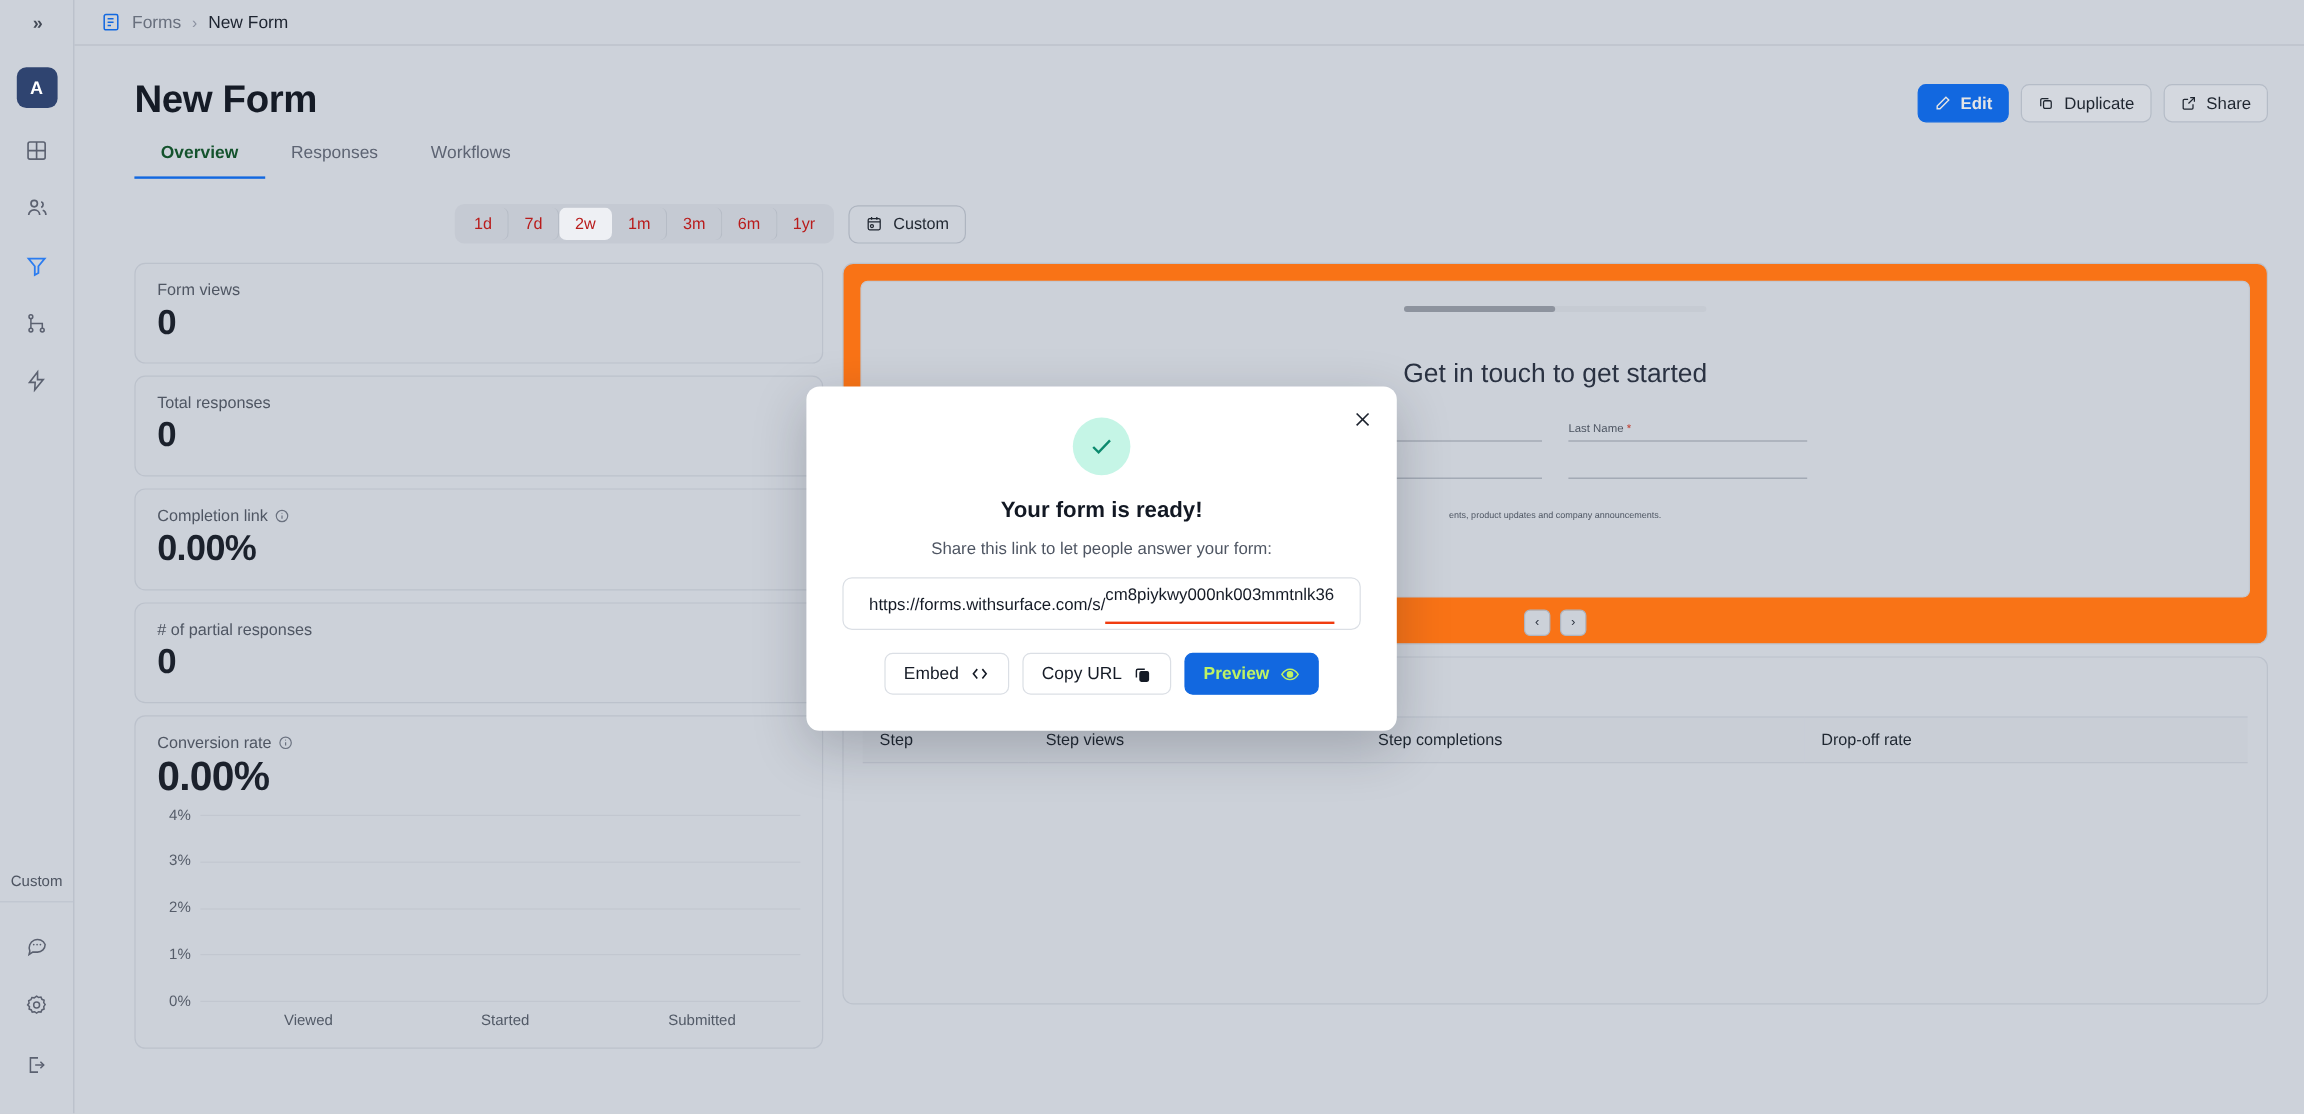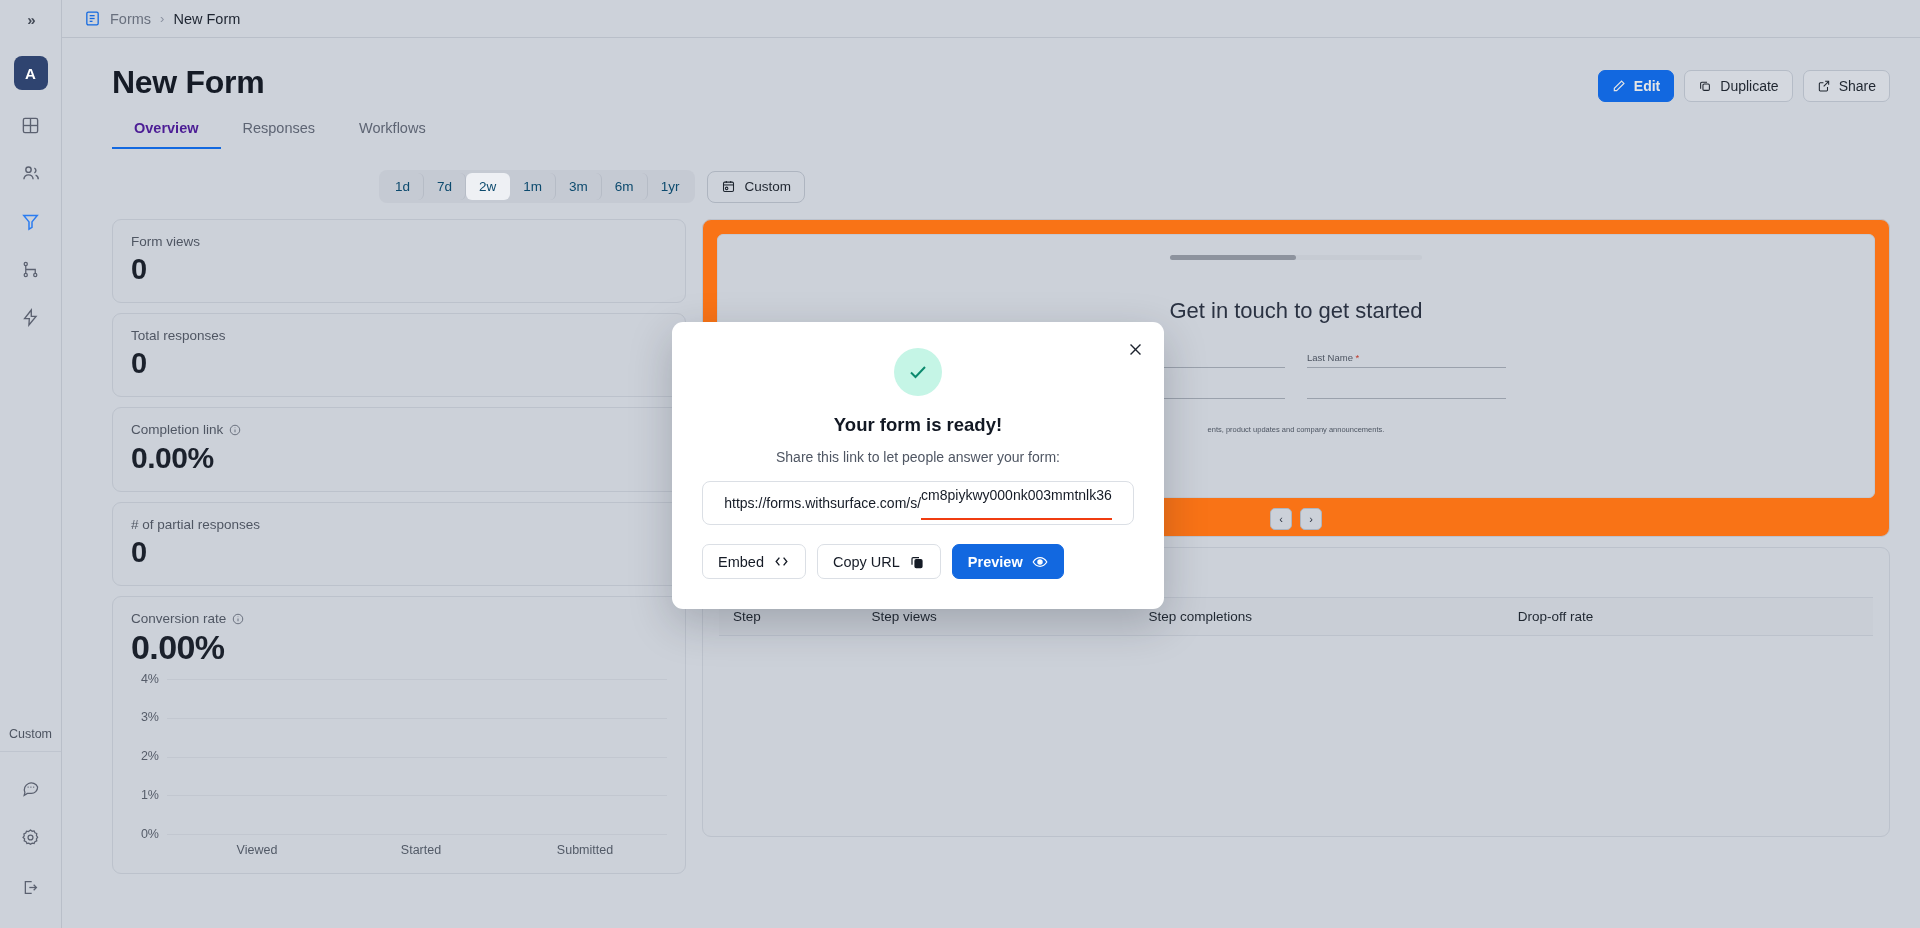--- a/index.html
+++ b/index.html
@@ -73,32 +73,32 @@
   }
   .btn.primary { background: #1268e0; border-color: #1268e0; color: #e5e5e5; font-weight: 600; }
 
   .tabs {
     margin: 18px 0 0 50px; display: flex; gap: 0;
   }
   .tab {
     font-size: 14.5px; color: #5d6473; padding: 0 22px 11px;
     border-bottom: 2.5px solid transparent;
   }
-  .tab.active { color: #4c1d95; font-weight: 600; border-bottom-color: #1268e0; }
+  .tab.active { color: #14532d; font-weight: 600; border-bottom-color: #1268e0; }
   .tabs-rule { height: 1px; background: #b9bfc9; margin-top: -1px; }
 
   .content { padding: 22px 30px 0 50px; }
 
   
   .rangerow { display: flex; align-items: center; gap: 12px; margin-left: 267px; }
   .seg {
     display: flex; background: #c5cad3; border-radius: 8px; padding: 3px;
   }
   .seg-btn {
-    font-size: 13.5px; color: #0c4a6e; padding: 6px 13px; border-radius: 6px;
+    font-size: 13.5px; color: #b91c1c; padding: 6px 13px; border-radius: 6px;
     border-right: 1px solid #b6bcc6;
   }
   .seg-btn:last-child { border-right: none; }
   .seg-btn.active { background: #eef0f4; border-right-color: transparent; }
   .custom-btn {
     height: 32px; display: inline-flex; align-items: center; gap: 8px;
     border: 1px solid #aeb5c0; border-radius: 8px; padding: 0 13px;
     font-size: 13.5px; color: #1f2630; background: #cdd2da;
   }
 
@@ -187,27 +187,27 @@
   .modal-sub { text-align: center; font-size: 14px; color: #4f5663; margin-top: 13px; }
   .url-box {
     margin-top: 16px; border: 1px solid #dbdfe5; border-radius: 8px;
     height: 44px; display: flex; align-items: center; justify-content: center;
     font-size: 14px; color: #151b26; padding: 0 14px; overflow: hidden; white-space: nowrap;
   }
   .url-slug {
     border-bottom: 2.5px solid #f03c10;
     padding-bottom: 15px;
   }
-  .modal-actions { display: flex; gap: 11px; justify-content: flex-start; margin-top: 19px; }
+  .modal-actions { display: flex; gap: 11px; justify-content: center; margin-top: 19px; }
   .mbtn {
     height: 35px; border-radius: 7px; padding: 0 15px; border: 1px solid #dbdfe5;
     background: #fff; color: #151b26; font-size: 14.5px;
     display: inline-flex; align-items: center; gap: 9px; white-space: nowrap;
   }
-  .mbtn.blue { background: #1268e0; border-color: #1268e0; color: #ffffff; font-weight: 600; }
+  .mbtn.blue { background: #1268e0; border-color: #1268e0; color: #bef264; font-weight: 600; }
   svg { display: block; }
 </style>
 </head>
 <body>
 
 <div class="app">
 
   <div class="rail">
     <div class="rail-collapse">»</div>
 

